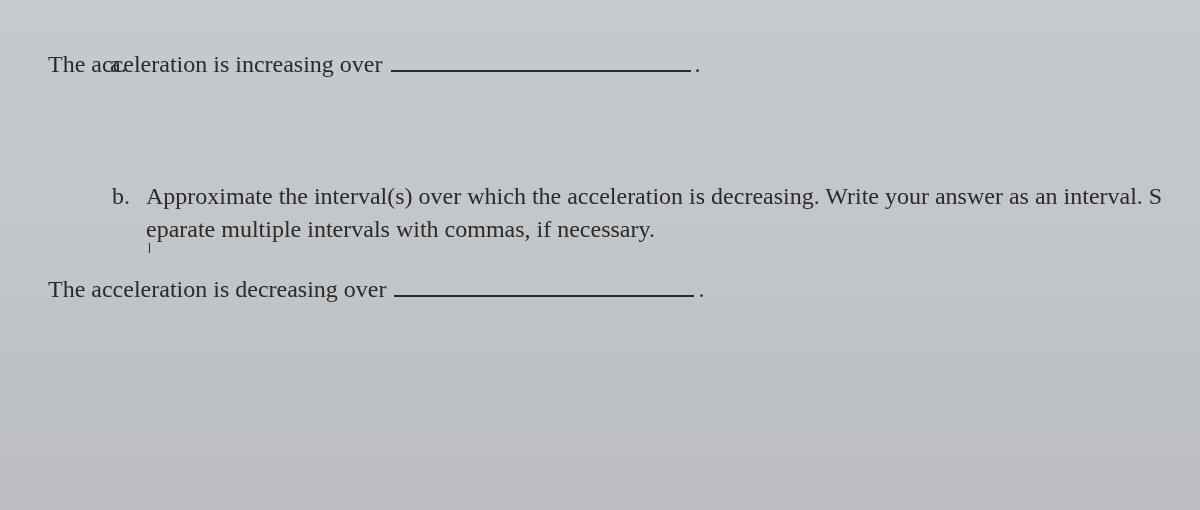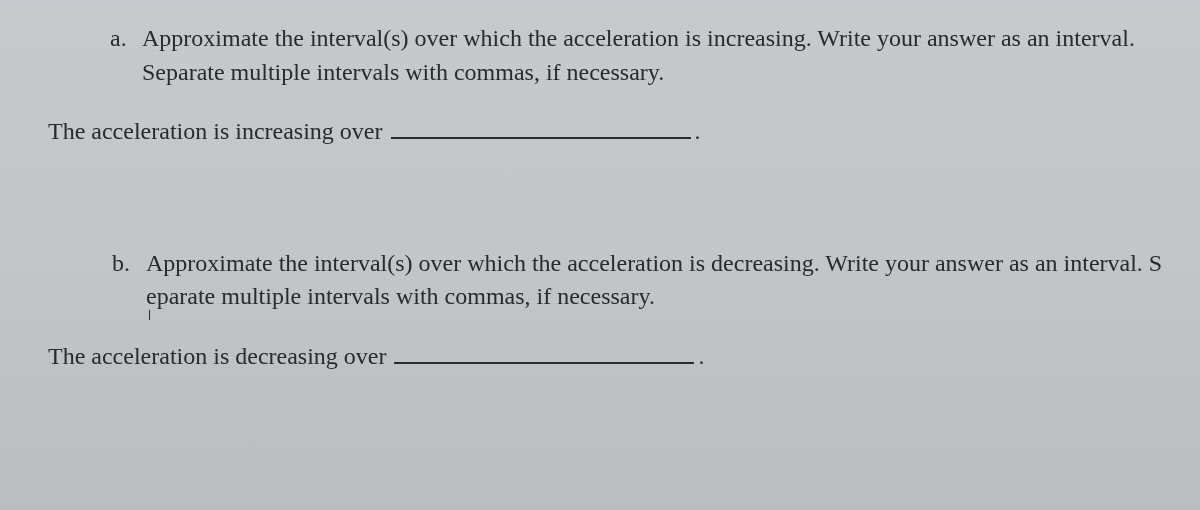--- a/index.html
+++ b/index.html
@@ -85,21 +85,20 @@
       background: #2a2a2a;
       transform: translateX(-2px);
     }
   </style>
 </head>
 <body>
 
 <div class="question">
   <div class="question-text">
     <span class="question-label">a.</span>
-    <span>Approximate the interval(s) over which the acceleration is increasing. Write your answer as an interval. Separate multiple intervals with commas, if necessary.</span>
   </div>
   <div class="answer-line">
     <span>The acceleration is increasing over</span>
     <span class="blank"></span>
     <span class="period">.</span>
   </div>
 </div>
 
 <div class="question section-b">
   <div class="question-b-text">

